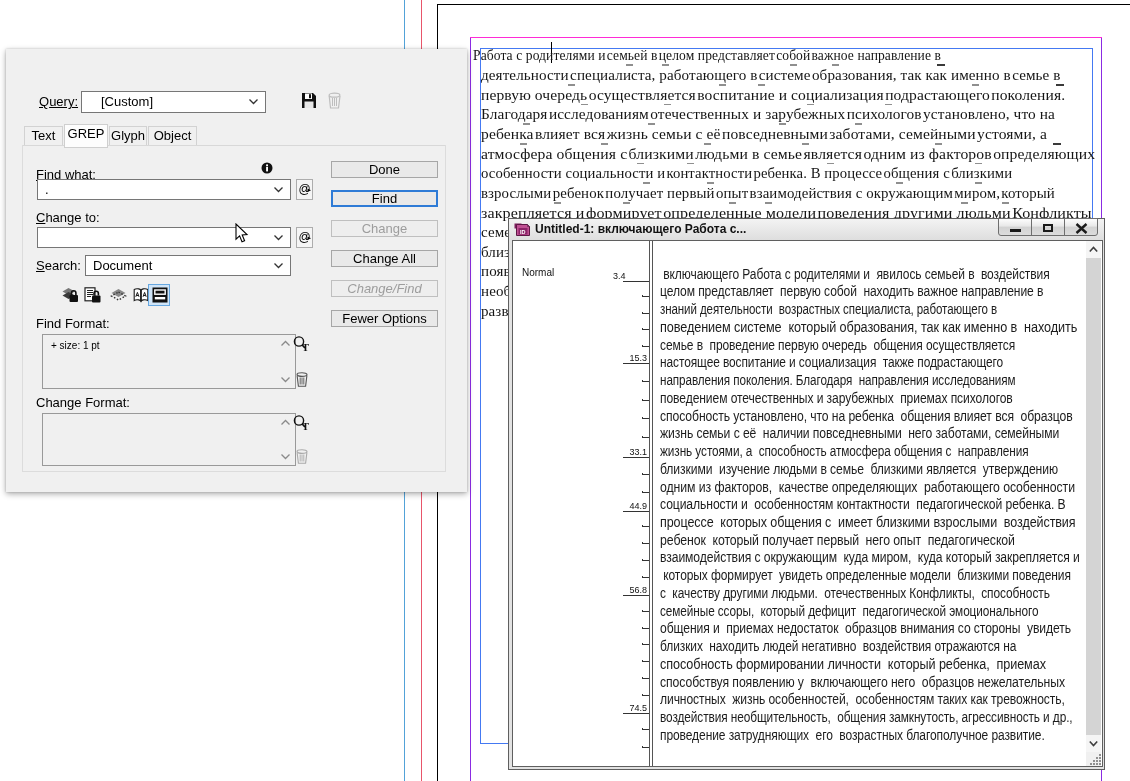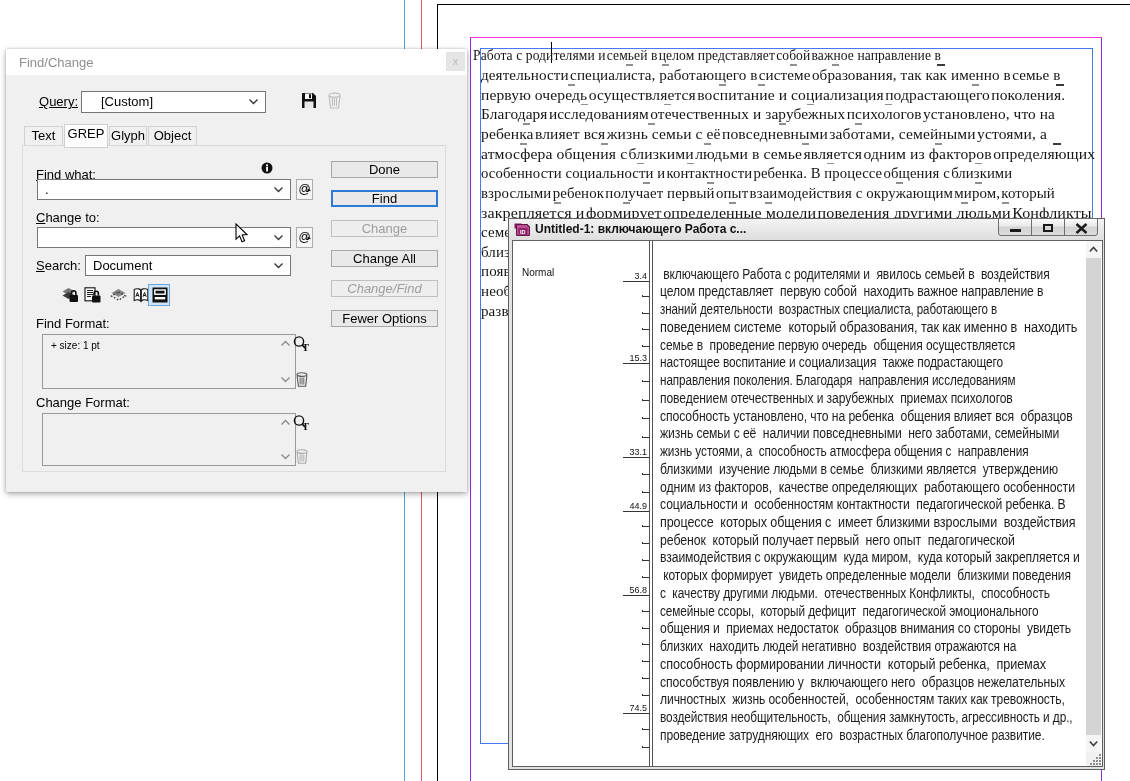--- a/index.html
+++ b/index.html
@@ -113,24 +113,20 @@
     <div class="abs" style="left:729px; top:201.8px; width:7px; height:1.8px; background:#8f8f8f;"></div>
     <div class="abs" style="left:765px; top:201.8px; width:7px; height:1.8px; background:#8f8f8f;"></div>
     <div class="abs" style="left:961px; top:201.8px; width:7px; height:1.8px; background:#8f8f8f;"></div>
     <div class="abs" style="left:1002px; top:201.8px; width:7px; height:1.8px; background:#8f8f8f;"></div>
     <div class="abs" style="left:937px; top:64.3px; width:8px; height:1.8px; background:#3a3a3a;"></div>
     <div class="abs" style="left:1056px; top:83.9px; width:8px; height:1.8px; background:#3a3a3a;"></div>
     <div class="abs" style="left:1053px; top:142.9px; width:8px; height:1.8px; background:#3a3a3a;"></div>
   </div>
 
   <div id="dlg">
-    <div id="dlgtitle">
-        <span>Find/Change</span>
-        <div id="dlgclose">x</div>
-      </div>
 
     <div class="lbl" style="left:33px; top:45px;text-decoration:underline;"><u>Q</u>uery:</div>
     <div class="combo" style="left:75px; top:42px; width:185px; height:22px;">
       <span style="position:absolute; left:7px; top:2px;padding-left:12px;">[Custom]</span>
       <svg class="chev" width="11" height="11" viewBox="0 0 11 11">
           <path d="M1.5 3.5 L5.5 7.5 L9.5 3.5" stroke="#333" stroke-width="1.3" fill="none"></path>
         </svg>
     </div>
 
     <svg class="abs" style="left:295px; top:43px;" width="16" height="17" viewBox="0 0 16 17">
@@ -298,21 +294,21 @@
               <path d="M1.5 1 L11.5 10 M11.5 1 L1.5 10" stroke="#1a1a1a" stroke-width="2.4"></path>
             </svg>
           </div>
     </div>
   </div>
   <div id="scontent">
     <div class="abs" style="left:9px; top:26px; font-size:10px; color:#111;">Normal</div>
     <div class="abs" style="left:136px; top:0; width:1px; height:525px; background:#555;"></div>
     <div class="abs" style="left:139px; top:0; width:1px; height:525px; background:#555;"></div>
     <div class="abs" style="left:110px; top:40px; width:26px; height:1px; background:#333;"></div>
-    <div class="abs" style="left:100px; top:30px; width:34px; text-align:right; font-size:9px; color:#111;">3.4</div>
+    <div class="abs" style="left:100px; top:30px; width:34px; text-align:left; font-size:9px; color:#111;">3.4</div>
     <div class="abs" style="left:110px; top:122px; width:26px; height:1px; background:#333;"></div>
     <div class="abs" style="left:100px; top:112px; width:34px; text-align:right; font-size:9px; color:#111;">15.3</div>
     <div class="abs" style="left:110px; top:216px; width:26px; height:1px; background:#333;"></div>
     <div class="abs" style="left:100px; top:206px; width:34px; text-align:right; font-size:9px; color:#111;">33.1</div>
     <div class="abs" style="left:110px; top:269.5px; width:26px; height:1px; background:#333;"></div>
     <div class="abs" style="left:100px; top:259.5px; width:34px; text-align:right; font-size:9px; color:#111;">44.9</div>
     <div class="abs" style="left:110px; top:354px; width:26px; height:1px; background:#333;"></div>
     <div class="abs" style="left:100px; top:344px; width:34px; text-align:right; font-size:9px; color:#111;">56.8</div>
     <div class="abs" style="left:110px; top:471.5px; width:26px; height:1px; background:#333;"></div>
     <div class="abs" style="left:100px; top:461.5px; width:34px; text-align:right; font-size:9px; color:#111;">74.5</div>

